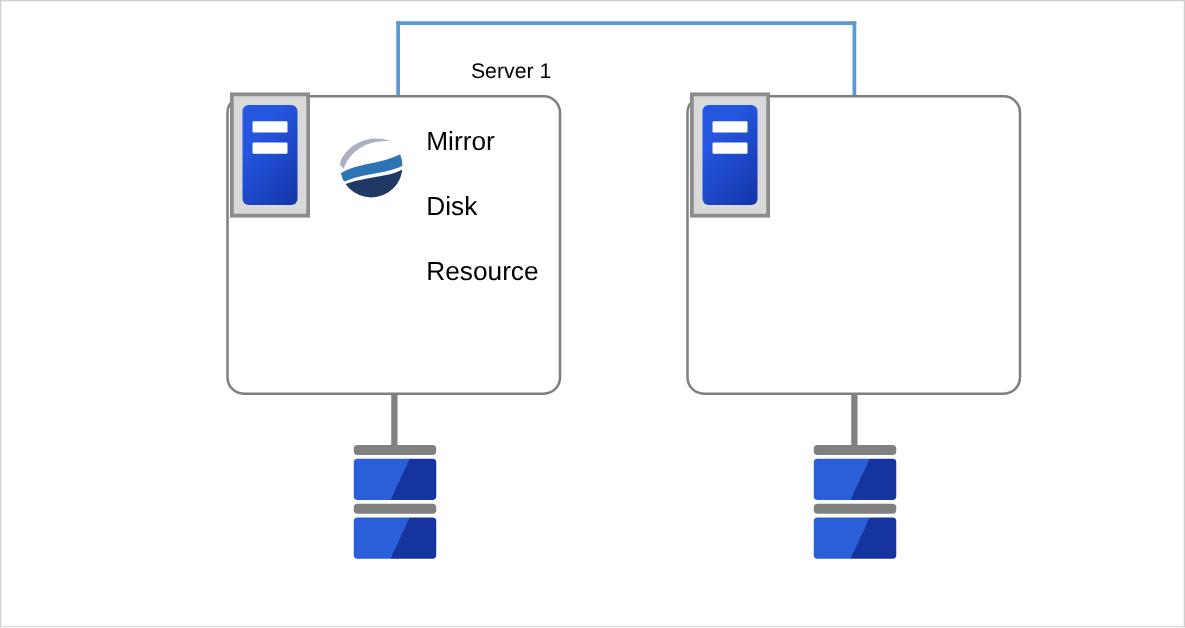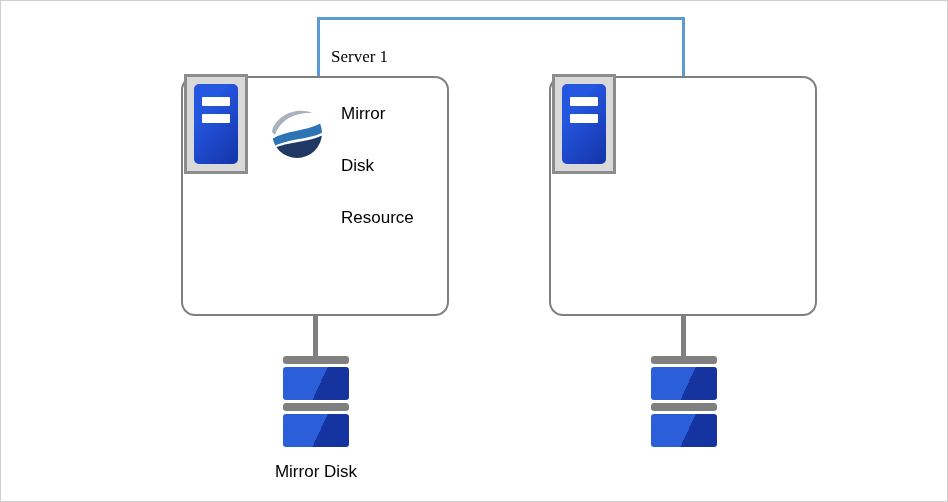--- a/index.html
+++ b/index.html
@@ -23,24 +23,23 @@
     width: 368px; height: 59px;
     border-top: 3px solid #5B9BD5;
     border-left: 3px solid #5B9BD5;
     border-right: 3px solid #5B9BD5;
   }
 
   .server-label {
     position: absolute;
     top: 45px;
     width: 110px;
-    text-align: left;
+    text-align: right;
     font-size: 17px;
     line-height: 22px;
-    font-family: Liberation Serif, serif;
   }
   .server-label.s1 { left: 330px; }
   .server-label.s2 { left: 695px; }
 
   .server-box {
     position: absolute;
     top: 75px;
     width: 268px; height: 240px;
     background: #ffffff;
     border: 2px solid #7F7F7F;
@@ -78,21 +77,21 @@
 
   
   .res-icon {
     position: absolute;
     left: 268px; top: 104px;
     width: 56px; height: 56px;
   }
   .res-text {
     position: absolute;
     left: 340px; top: 100px;
-    font-size: 17px;
+    font-size: 21px;
     line-height: 26px;
     white-space: pre-line;
   }
 
   
   .stem {
     position: absolute;
     top: 315px;
     width: 5px; height: 44px;
     background: #808080;
@@ -190,15 +189,14 @@
     <div class="disk-bar m"></div>
     <div class="disk-platter b"></div>
   </div>
   <div class="disk s2">
     <div class="disk-bar t"></div>
     <div class="disk-platter t"></div>
     <div class="disk-bar m"></div>
     <div class="disk-platter b"></div>
   </div>
 
-  <div class="disk-label">Mirror Disk</div>
 
 </div>
 
 </body></html>

